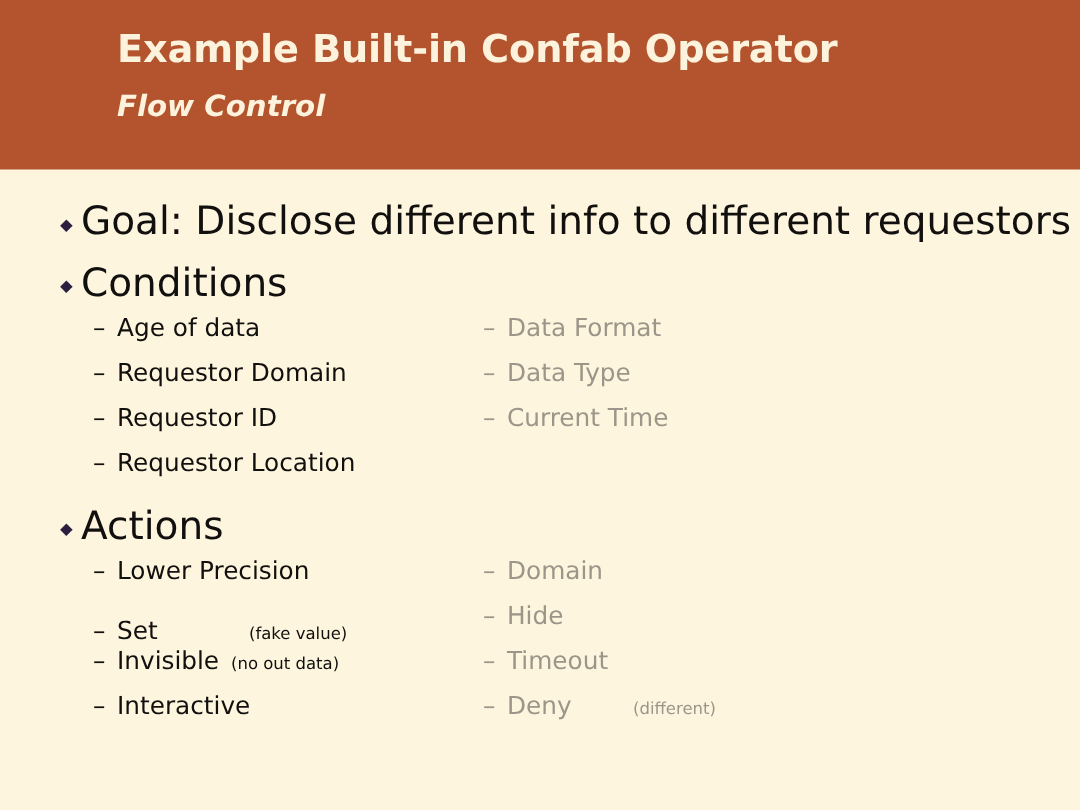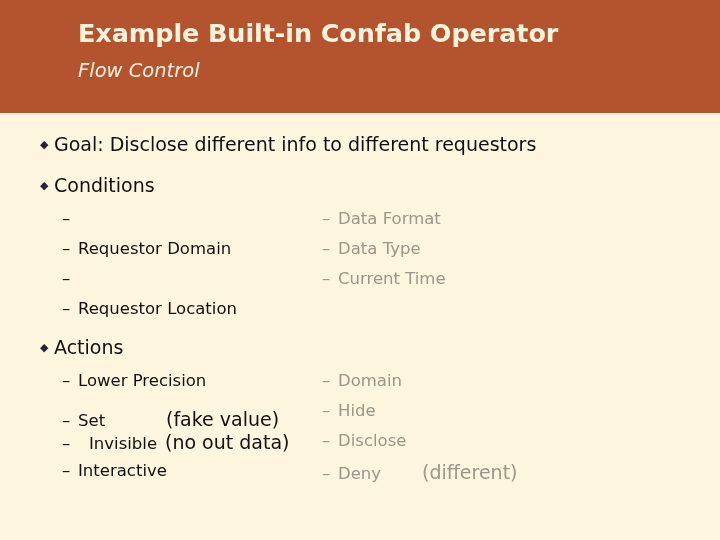--- a/index.html
+++ b/index.html
@@ -42,21 +42,21 @@
     color: #fdf3dd;
     letter-spacing: -0.1px;
     white-space: nowrap;
     line-height: 1.12;
   }
   .header-subtitle {
     position: absolute;
     left: 78px;
     top: 60px;
     font-size: 19.5px;
-    font-weight: normal;
+    font-weight: bold;
     font-style: italic;
     color: #fdf3dd;
     white-space: nowrap;
     line-height: 1.12;
   }
 
   
   .body-area {
     position: absolute;
     left: 0;
@@ -75,21 +75,21 @@
   .l1-bullet {
     width: 14px;
     flex: 0 0 14px;
     font-size: 11px;
     color: #2b1f40;
     line-height: 1;
     position: relative;
     top: -3px;
   }
   .l1-text {
-    font-size: 19px;
+    font-size: 26px;
     color: #12100f;
     line-height: 1;
   }
 
   
   .l2 {
     position: absolute;
     display: flex;
     align-items: baseline;
     white-space: nowrap;
@@ -99,39 +99,39 @@
     flex: 0 0 16px;
     font-size: 16.5px;
     line-height: 1;
   }
   .l2-label {
     font-size: 16.5px;
     line-height: 1;
     display: inline-block;
   }
   .l2-note {
-    font-size: 19px;
+    font-size: 11px;
     line-height: 1;
     display: inline-block;
   }
 
   .dark .l2-dash,
   .dark .l2-label,
   .dark .l2-note { color: #12100f; }
 
   .dim .l2-dash,
   .dim .l2-label,
   .dim .l2-note { color: #9c9589; }
 
   
   .col-left  { left: 62px; }
   .col-right { left: 322px; }
 
   .w-set      { width: 88px; margin-top: 10px; }
-  .w-invis    { width: 76px; margin-left: 11px; }
+  .w-invis    { width: 76px; }
   .w-rlabel   { width: 84px; }
 </style>
 </head>
 <body>
 
 <div class="slide">
 
   <div class="header">
     <div class="header-title">Example Built-in Confab Operator</div>
     <div class="header-subtitle">Flow Control</div>
@@ -144,27 +144,29 @@
       <span class="l1-text">Goal: Disclose different info to different requestors</span>
     </div>
 
     <div class="l1" style="left:40px; top:63px;">
       <span class="l1-bullet">◆</span>
       <span class="l1-text">Conditions</span>
     </div>
 
     <div class="l2 dark col-left" style="top:98px;">
       <span class="l2-dash">–</span>
+      <span class="l2-label">Age of data</span>
     </div>
     <div class="l2 dark col-left" style="top:128px;">
       <span class="l2-dash">–</span>
       <span class="l2-label">Requestor Domain</span>
     </div>
     <div class="l2 dark col-left" style="top:158px;">
       <span class="l2-dash">–</span>
+      <span class="l2-label">Requestor ID</span>
     </div>
     <div class="l2 dark col-left" style="top:188px;">
       <span class="l2-dash">–</span>
       <span class="l2-label">Requestor Location</span>
     </div>
 
     <div class="l2 dim col-right" style="top:98px;">
       <span class="l2-dash">–</span>
       <span class="l2-label">Data Format</span>
     </div>
@@ -205,21 +207,21 @@
       <span class="l2-dash">–</span>
       <span class="l2-label w-rlabel">Domain</span>
       <span class="l2-note"></span>
     </div>
     <div class="l2 dim col-right" style="top:290px;">
       <span class="l2-dash">–</span>
       <span class="l2-label w-rlabel">Hide</span>
     </div>
     <div class="l2 dim col-right" style="top:320px;">
       <span class="l2-dash">–</span>
-      <span class="l2-label w-rlabel">Disclose</span>
+      <span class="l2-label w-rlabel">Timeout</span>
     </div>
     <div class="l2 dim col-right" style="top:350px;">
       <span class="l2-dash">–</span>
       <span class="l2-label w-rlabel">Deny</span>
       <span class="l2-note">(different)</span>
     </div>
 
   </div>
 </div>
 

